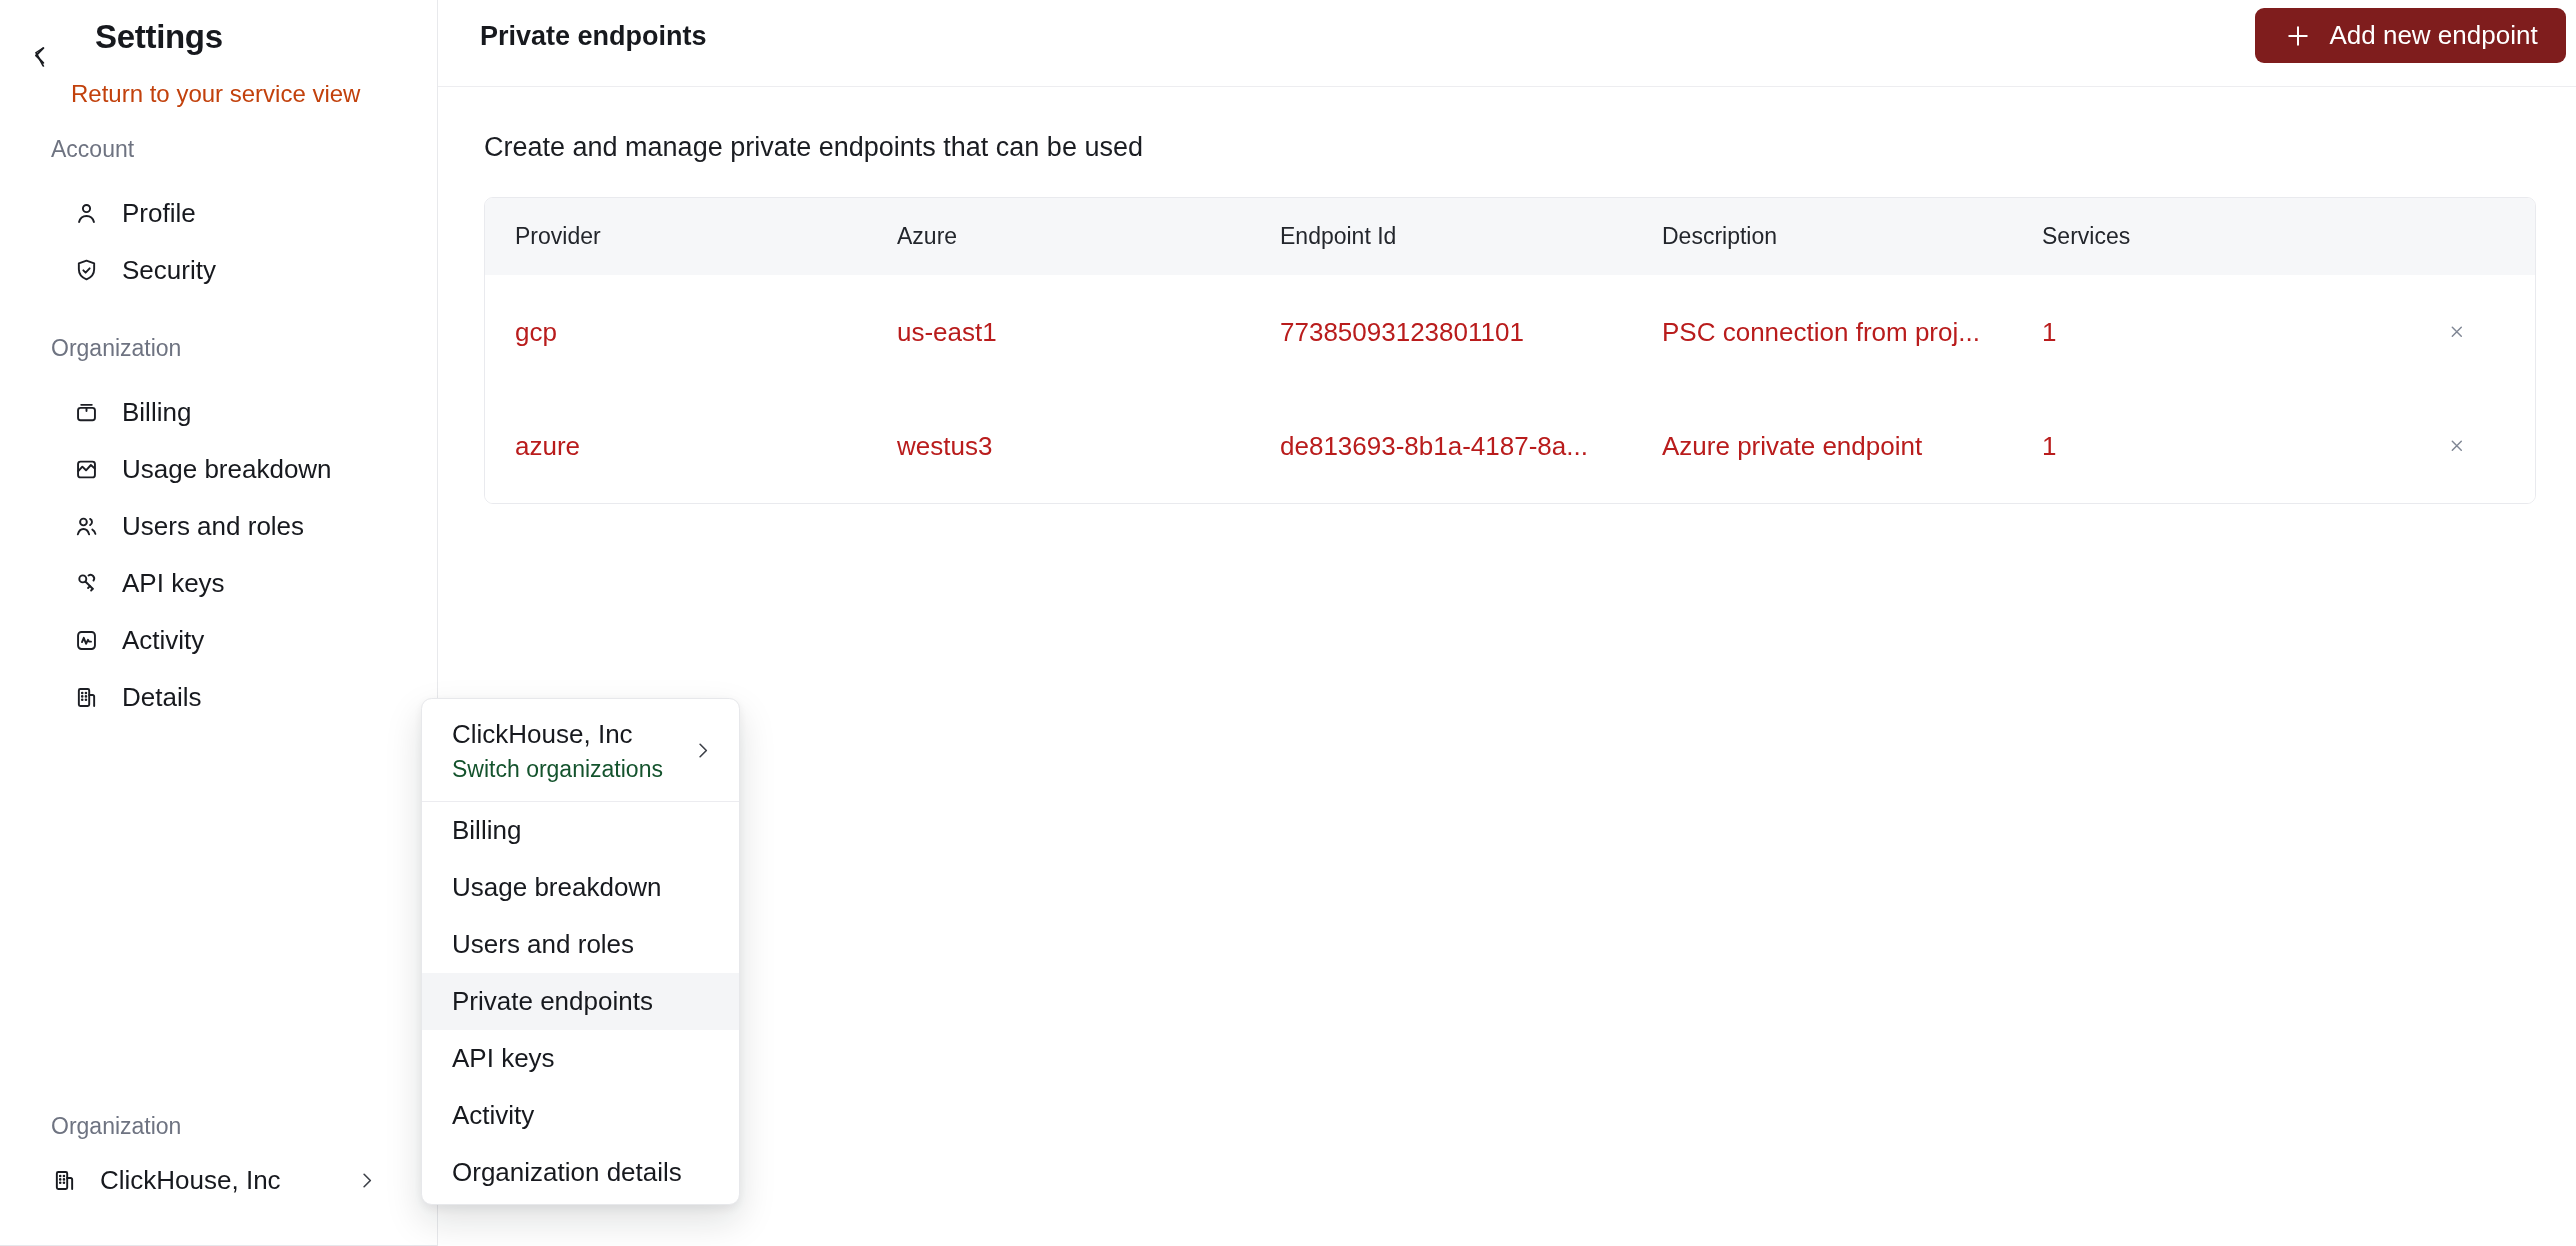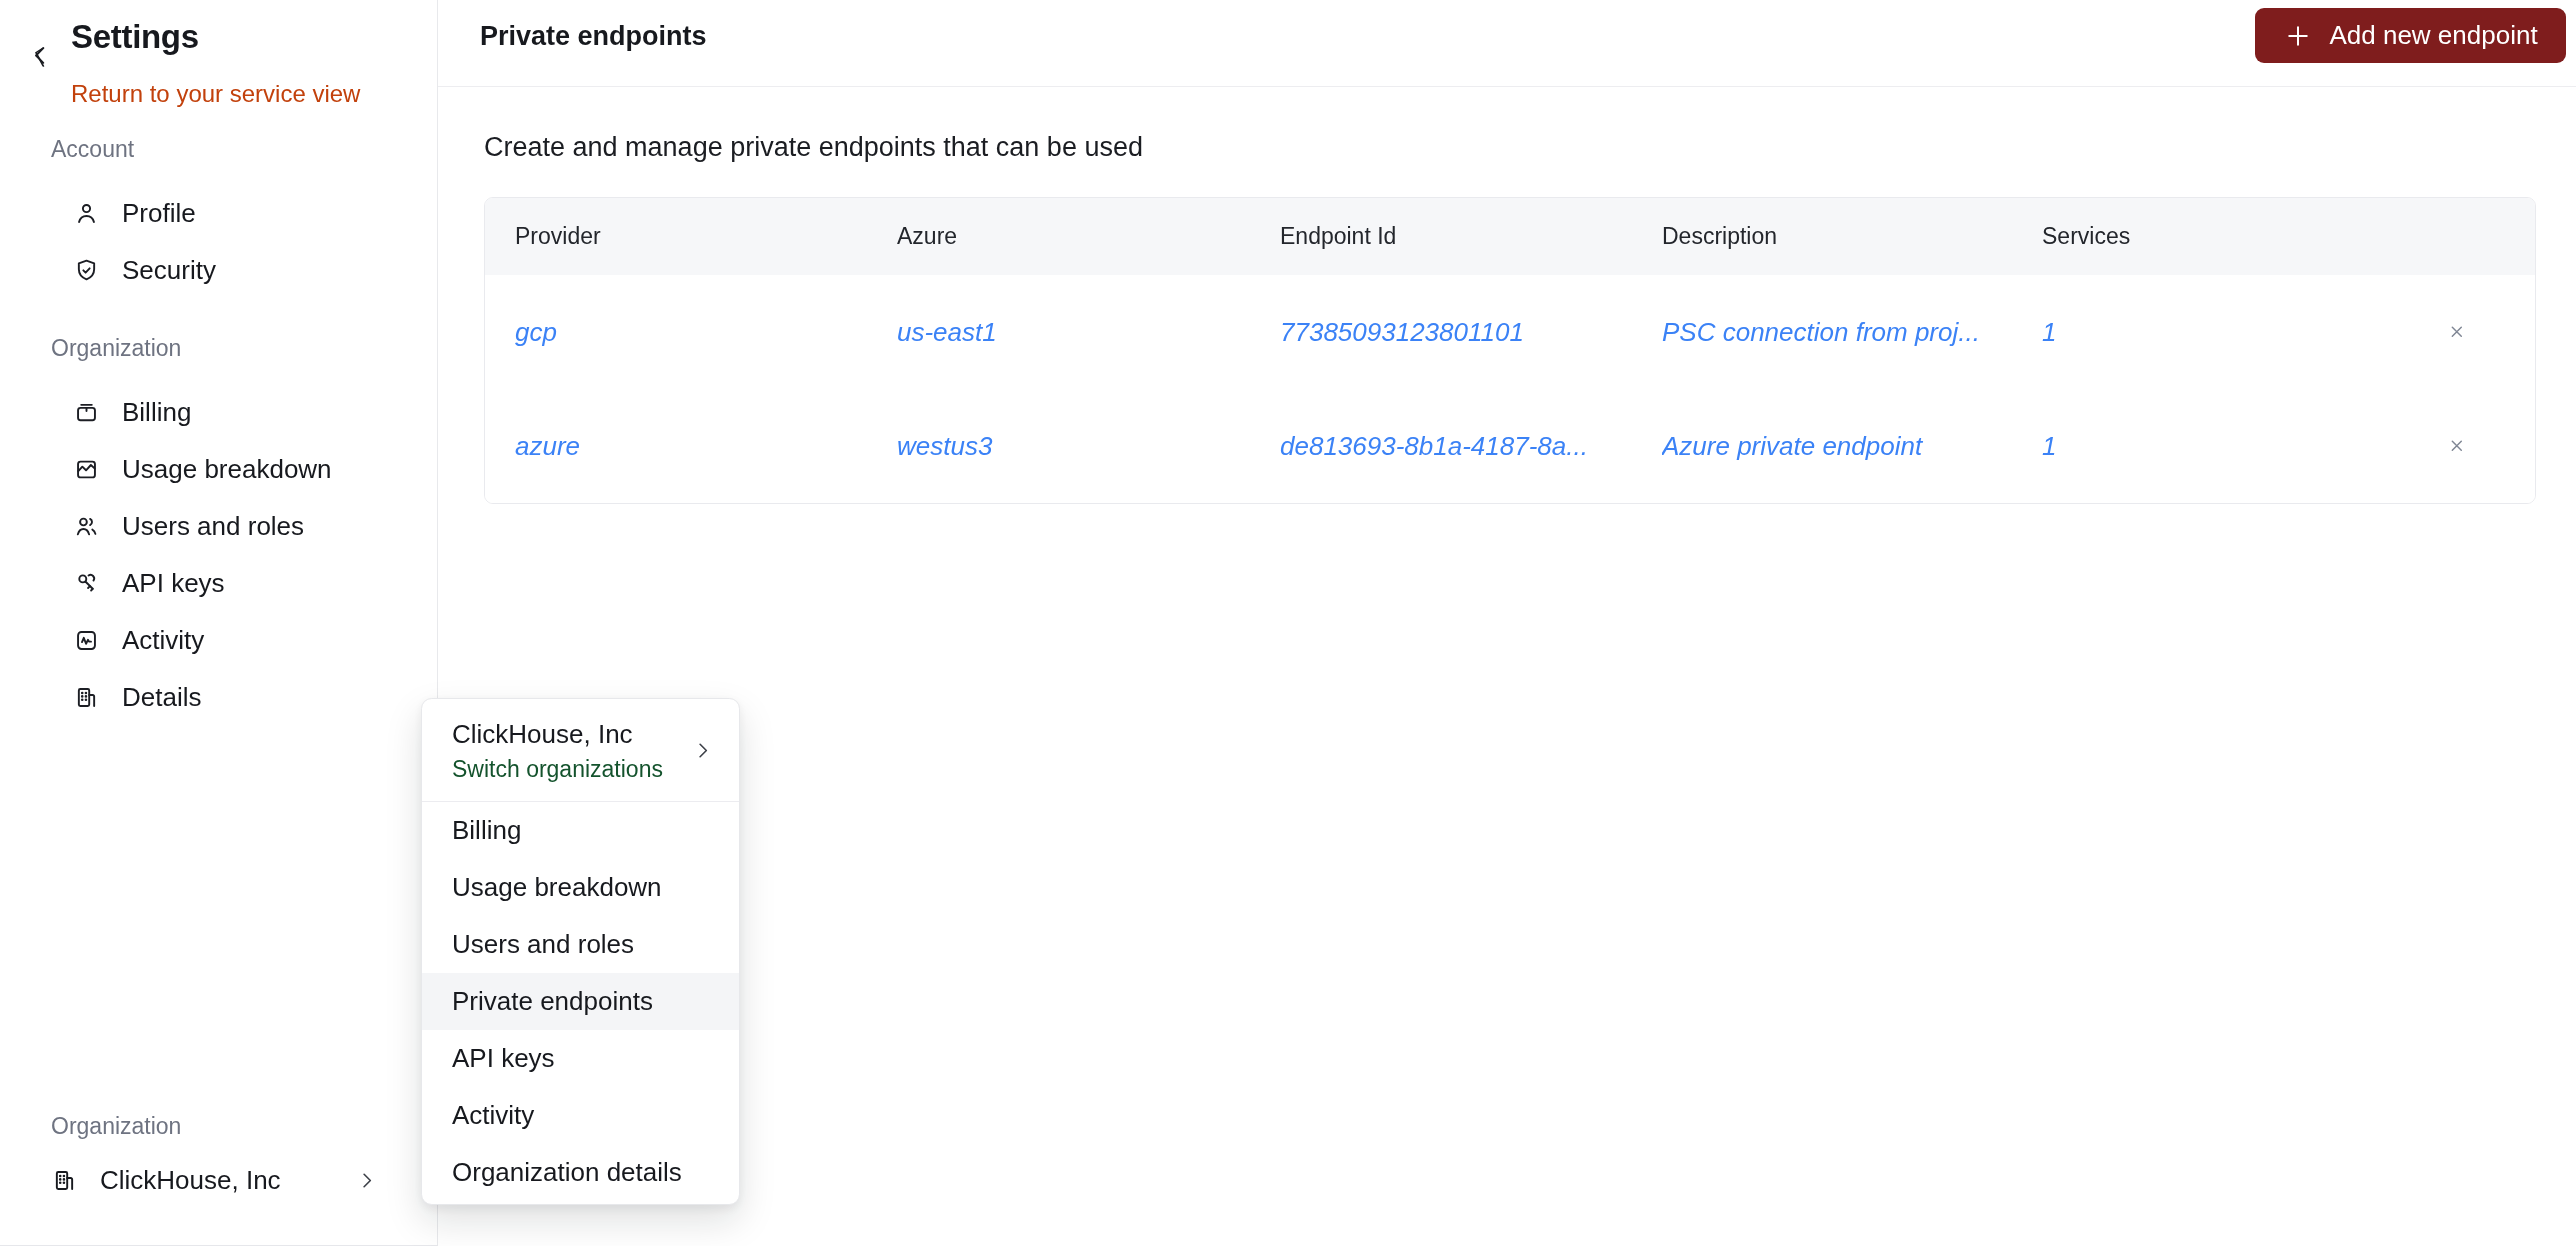--- a/index.html
+++ b/index.html
@@ -13,21 +13,21 @@
   .icon { stroke:currentColor; fill:none; stroke-width:1.7; stroke-linecap:round; stroke-linejoin:round; }
 
   
   .sidebar {
     position:absolute; left:0; top:0; width:438px; height:1246px;
     background:#fff; border-right:0.9px solid #e8e9ec; border-bottom:0.9px solid #e6e7eb;
   }
   .sb-back { position:absolute; left:27px; top:39px; width:32px; height:32px;
     background:none; border:none; color:#1b1d22; cursor:pointer; }
   .sb-head { padding:18px 18px 0 71px; }
-  .sb-title { font-size:33px; font-weight:700; letter-spacing:-0.3px; color:#17191e; }
+  .sb-title { font-size:33px; font-weight:700; letter-spacing:-0.3px; color:#17191e;margin-left:24px; }
   .sb-sub { font-size:24px; color:#c2410c; margin-top:24px; }
   .sb-label { margin-left:51px; font-size:23px; color:#6e7381; }
   .sb-label.first { margin-top:28px; }
   .sb-label.second { margin-top:36px; }
   .sb-nav { list-style:none; margin-top:22px; }
   .sb-item {
     height:57px; display:flex; align-items:center; padding-left:73px;
     font-size:26px; color:#17191e; cursor:pointer;
   }
   .sb-item .ic { width:27px; height:27px; margin-right:22px; color:#1c1e24; flex:0 0 auto; }
@@ -58,21 +58,21 @@
   .desc { position:absolute; left:46px; top:45px; font-size:27px; color:#1b1d22; }
   .ptable {
     position:absolute; left:46px; top:110px; width:2052px;
     border:0.9px solid #e9eaee; border-radius:9px; overflow:hidden; background:#fff;
   }
   .trow {
     display:grid; grid-template-columns:382px 383px 382px 380px 268px 1fr;
     align-items:center; padding-left:30px; padding-right:62px;
   }
   .trow.head { height:77px; background:#f6f7f9; font-size:23px; color:#23262c; }
-  .trow.body { height:114px; font-size:26px; color:#3b82f6; background:#fff;font-style:italic; }
+  .trow.body { height:114px; font-size:26px; color:#b91c1c; background:#fff; }
   .cell { white-space:nowrap; overflow:hidden; text-overflow:ellipsis; padding-right:18px; }
   .cell-close { justify-self:end; width:32px; height:32px; display:flex; align-items:center;
     justify-content:center; background:none; border:none; color:#7f8694; cursor:pointer; }
   .cell-close svg { width:19.6px; height:19.6px; stroke-width:1.8; }
 
   
   .menu {
     position:absolute; left:421px; top:698px; width:319px; z-index:30;
     background:#fff; border:0.9px solid #e7e8eb; border-radius:10.7px;
     box-shadow:0 16px 37px rgba(18,20,26,.13), 0 3.6px 9px rgba(18,20,26,.06);

